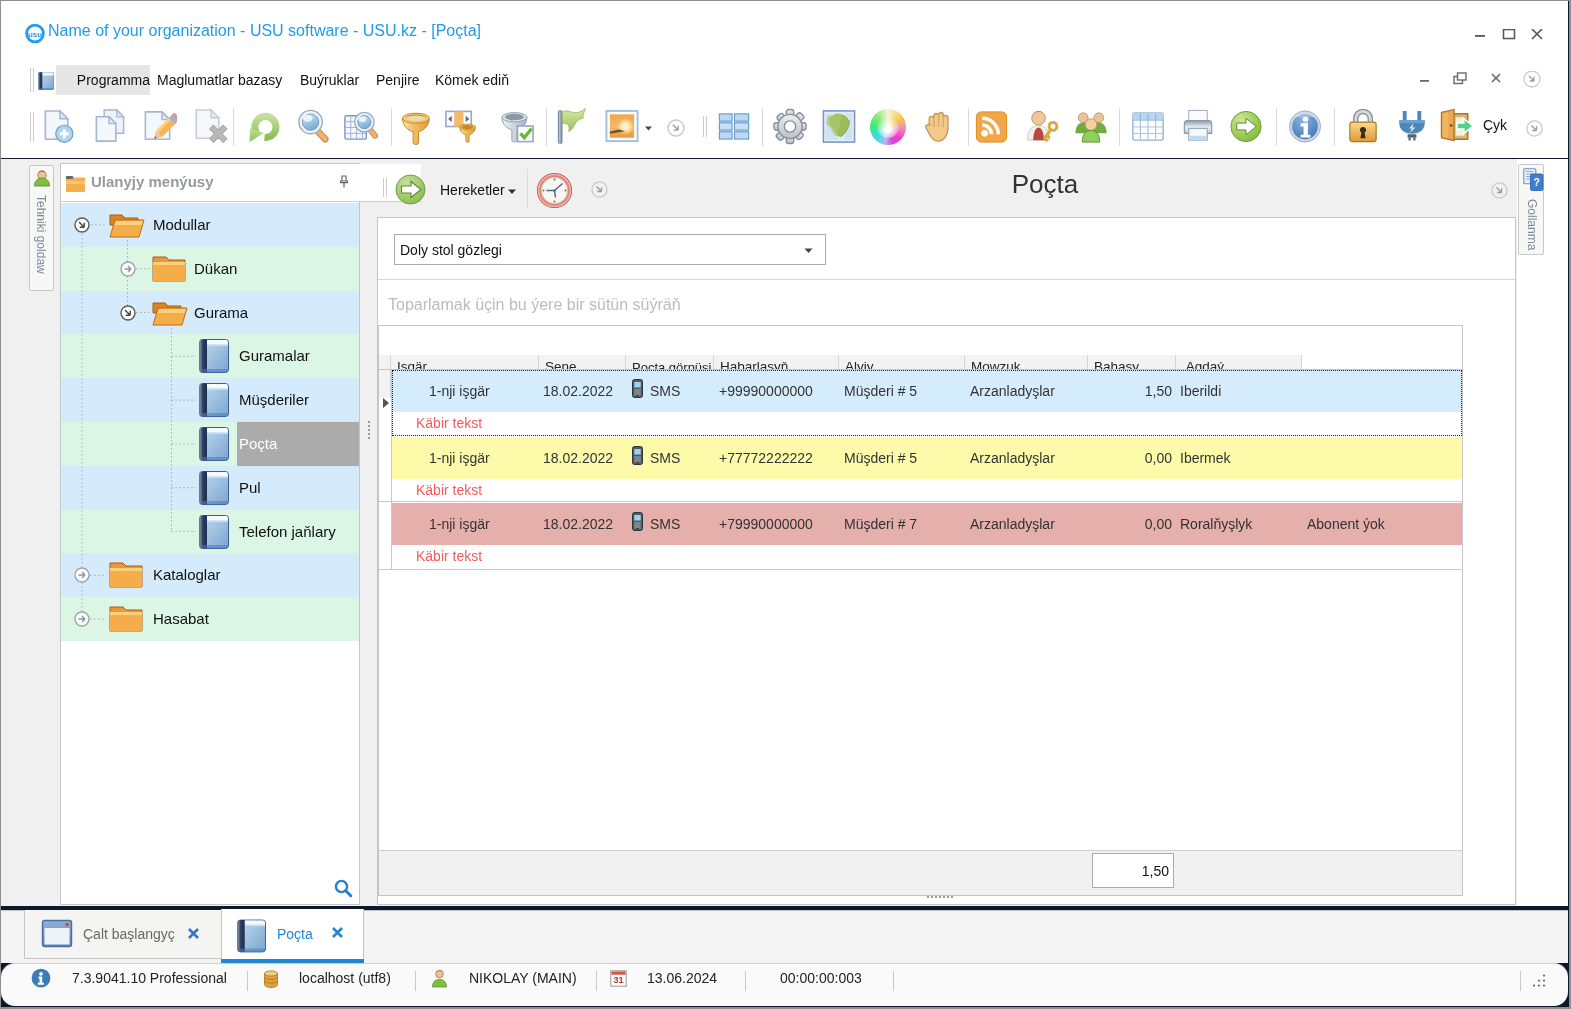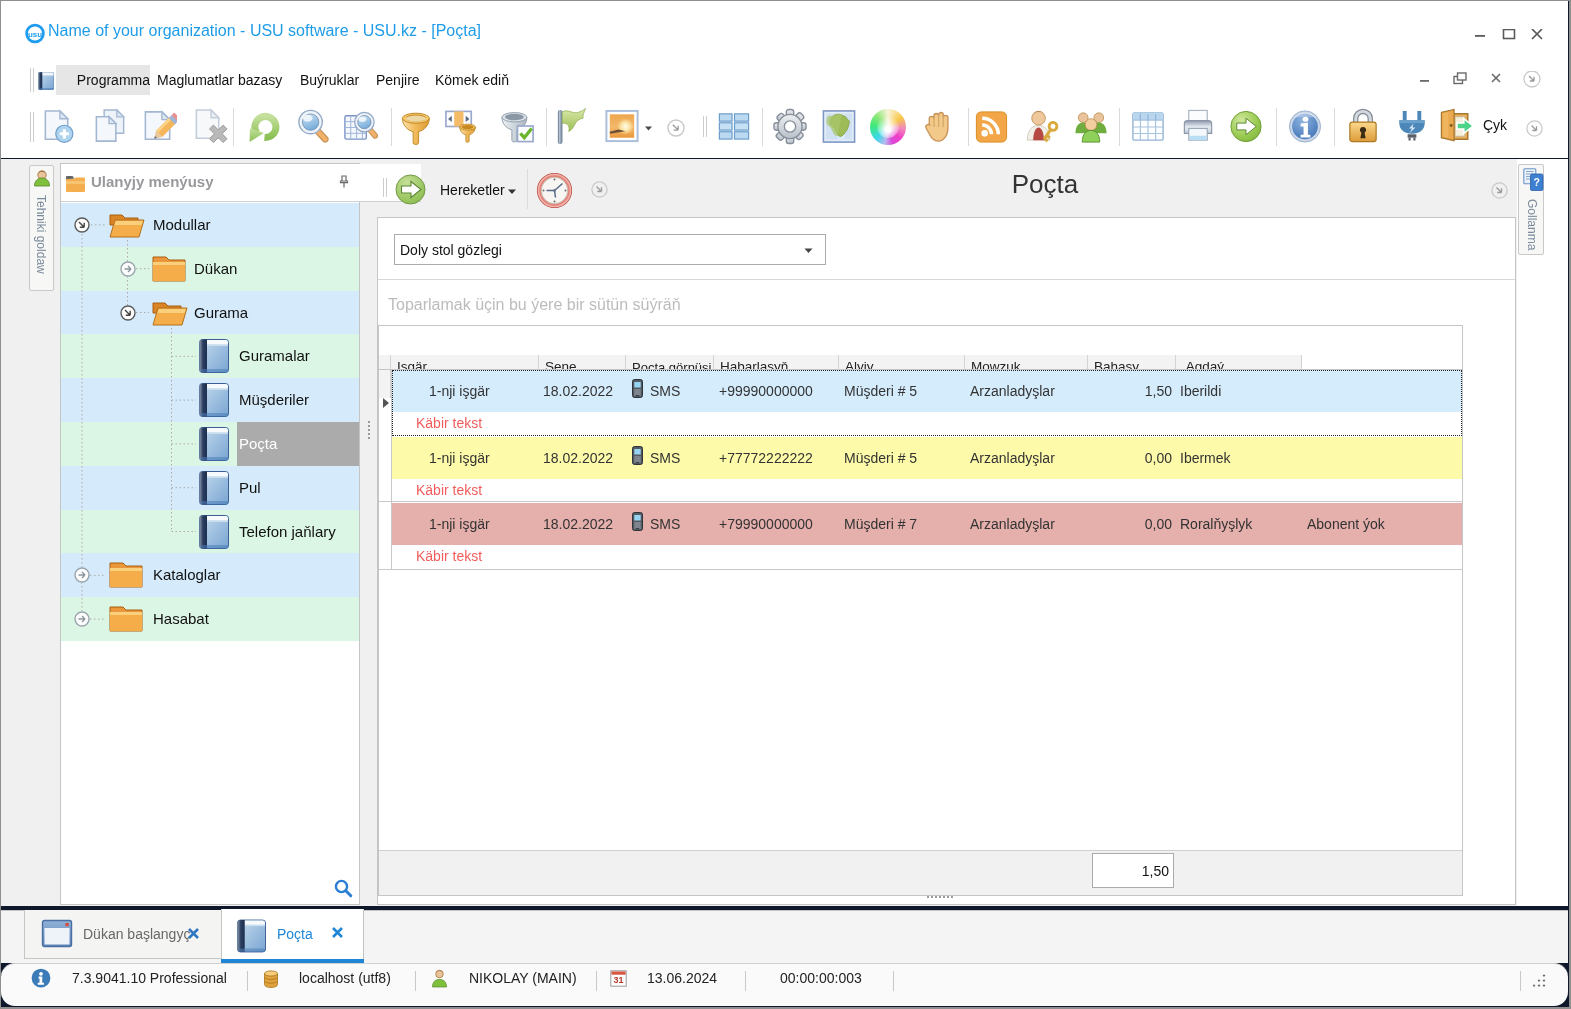--- a/index.html
+++ b/index.html
@@ -705,21 +705,21 @@
         <defs>
             <linearGradient id="wingr" x1="0" y1="0" x2="0" y2="1">
               <stop offset="0" stop-color="#8fb0d8"></stop>
               <stop offset="1" stop-color="#5d86bb"></stop>
             </linearGradient>
           </defs>
         <rect x="1.5" y="1.5" width="29" height="26" rx="2" fill="url(#wingr)" stroke="#4a6fa0" stroke-width="1.4"></rect>
         <rect x="3.5" y="9" width="25" height="16.5" fill="#eef3f9"></rect>
         <rect x="24.5" y="4" width="3.2" height="3.2" fill="#d84a38"></rect>
       </svg>
-      <div class="abs" style="left:58px;top:16px;font-size:14px;color:#686868">Dükan başlangyç</div>
+      <div class="abs" style="left:58px;top:16px;font-size:14px;color:#686868">Çalt başlangyç</div>
       <svg class="abs" style="left:162px;top:17px" width="13" height="13" viewBox="0 0 13 13">
           <path d="M2 2 L11 11 M11 2 L2 11" stroke="#2f77c2" stroke-width="2.6"></path>
         </svg>
     </div>
     <div class="abs" style="left:220px;top:3px;width:143px;height:50px;background:#ffffff;border:1px solid #c3c3c3;border-top:1px solid #ffffff;border-bottom:none"></div>
     <div class="abs" style="left:220px;top:52.5px;width:143px;height:4.5px;background:#1f86d6"></div>
     <svg class="abs" style="left:236px;top:13px" width="29" height="34" viewBox="0 0 30 34">
         <use href="#bookicon"></use>
       </svg>
     <div class="abs" style="left:276px;top:20px;font-size:14px;color:#1f86d6">Poçta</div>

